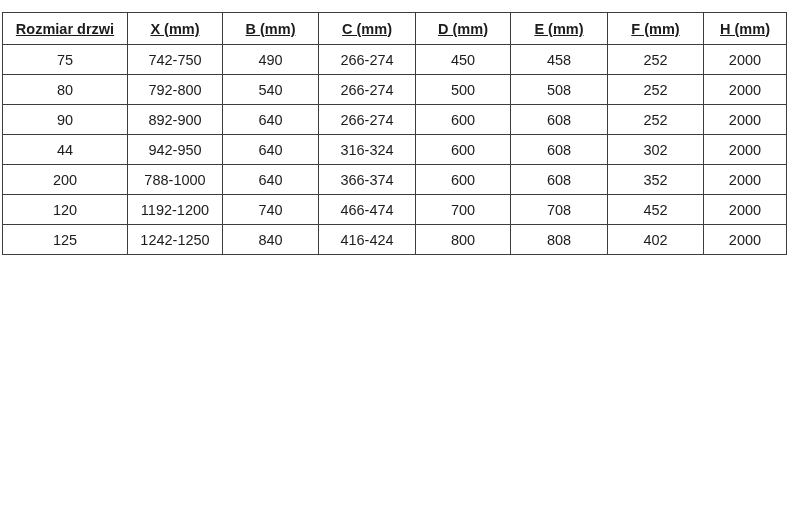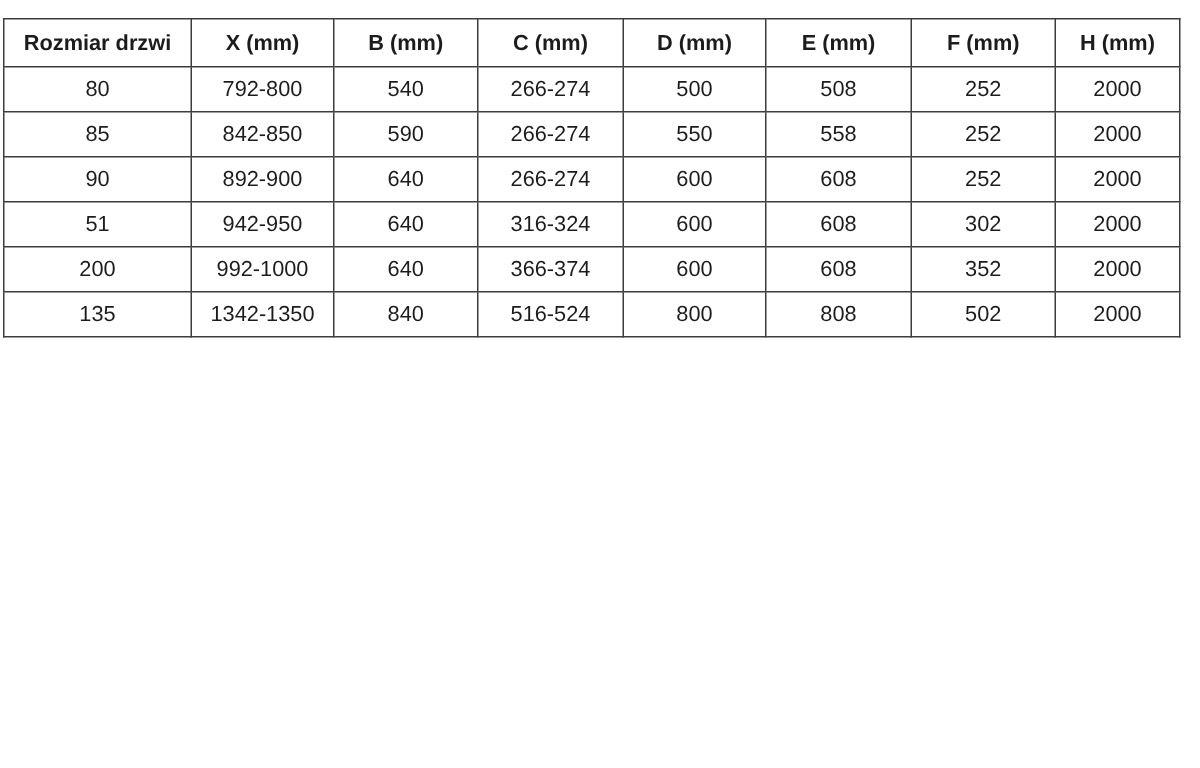--- a/index.html
+++ b/index.html
@@ -37,20 +37,21 @@
     vertical-align: middle;
     color: #1c1c1c;
     padding: 0;
     overflow: hidden;
     white-space: nowrap;
   }
   table.size-table th {
     height: 31px;
     font-size: 14.5px;
     font-weight: bold;
+    text-decoration: underline;
   }
   table.size-table td {
     height: 29px;
     font-size: 14.5px;
     font-weight: normal;
   }
 </style>
 </head>
 <body>
 
@@ -73,74 +74,84 @@
           <th>B (mm)</th>
           <th>C (mm)</th>
           <th>D (mm)</th>
           <th>E (mm)</th>
           <th>F (mm)</th>
           <th>H (mm)</th>
         </tr>
     </thead>
     <tbody>
         <tr>
+          <td>75</td>
+          <td>742-750</td>
+          <td>490</td>
+          <td>266-274</td>
+          <td>450</td>
+          <td>458</td>
+          <td>252</td>
+          <td>2000</td>
+        </tr>
+        <tr>
           <td>80</td>
           <td>792-800</td>
           <td>540</td>
           <td>266-274</td>
           <td>500</td>
           <td>508</td>
-          <td>252</td>
-          <td>2000</td>
-        </tr>
-        <tr>
-          <td>85</td>
-          <td>842-850</td>
-          <td>590</td>
-          <td>266-274</td>
-          <td>550</td>
-          <td>558</td>
           <td>252</td>
           <td>2000</td>
         </tr>
         <tr>
           <td>90</td>
           <td>892-900</td>
           <td>640</td>
           <td>266-274</td>
           <td>600</td>
           <td>608</td>
           <td>252</td>
           <td>2000</td>
         </tr>
         <tr>
-          <td>51</td>
+          <td>44</td>
           <td>942-950</td>
           <td>640</td>
           <td>316-324</td>
           <td>600</td>
           <td>608</td>
           <td>302</td>
           <td>2000</td>
         </tr>
         <tr>
           <td>200</td>
-          <td>992-1000</td>
+          <td>788-1000</td>
           <td>640</td>
           <td>366-374</td>
           <td>600</td>
           <td>608</td>
           <td>352</td>
           <td>2000</td>
         </tr>
         <tr>
-          <td>135</td>
-          <td>1342-1350</td>
+          <td>120</td>
+          <td>1192-1200</td>
+          <td>740</td>
+          <td>466-474</td>
+          <td>700</td>
+          <td>708</td>
+          <td>452</td>
+          <td>2000</td>
+        </tr>
+        <tr>
+          <td>125</td>
+          <td>1242-1250</td>
           <td>840</td>
-          <td>516-524</td>
+          <td>416-424</td>
           <td>800</td>
           <td>808</td>
-          <td>502</td>
+          <td>402</td>
           <td>2000</td>
         </tr>
       </tbody>
   </table>
 </div>
 
 </body></html>

